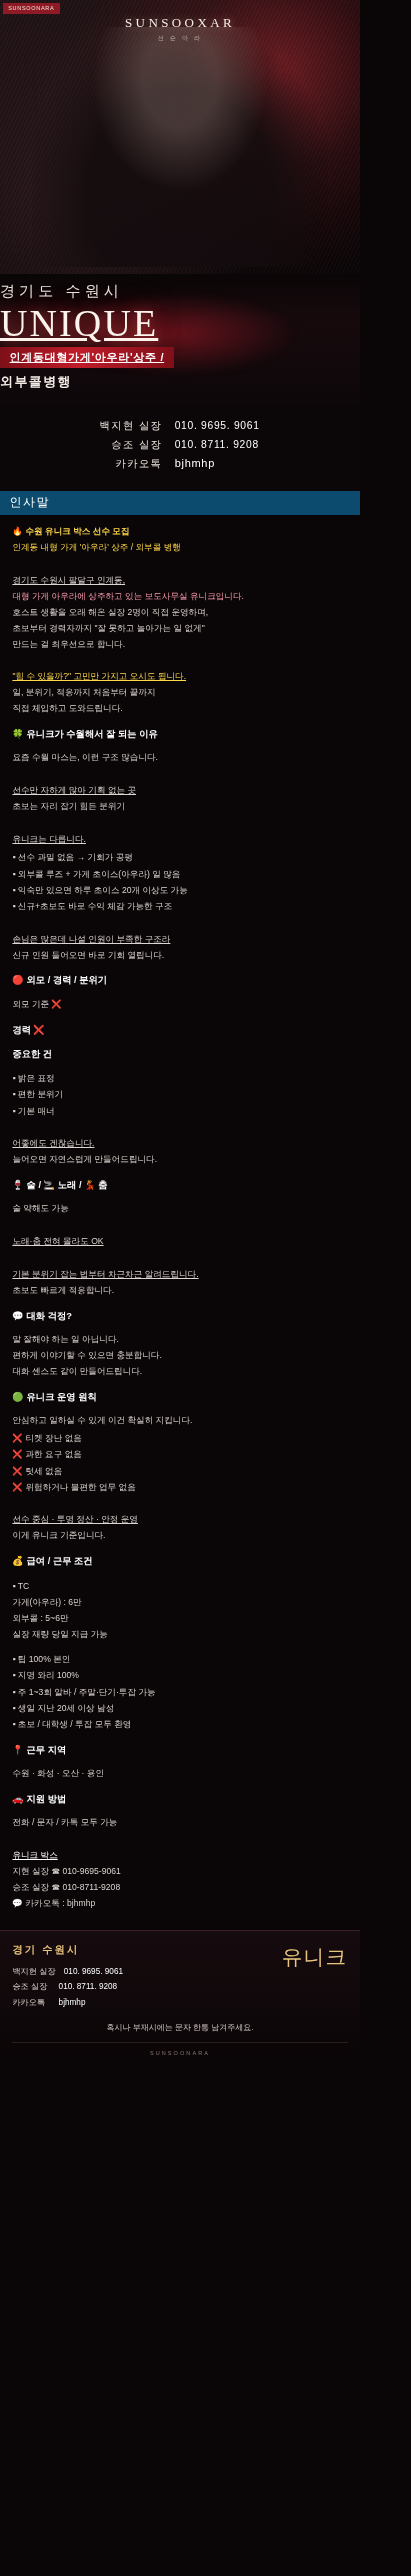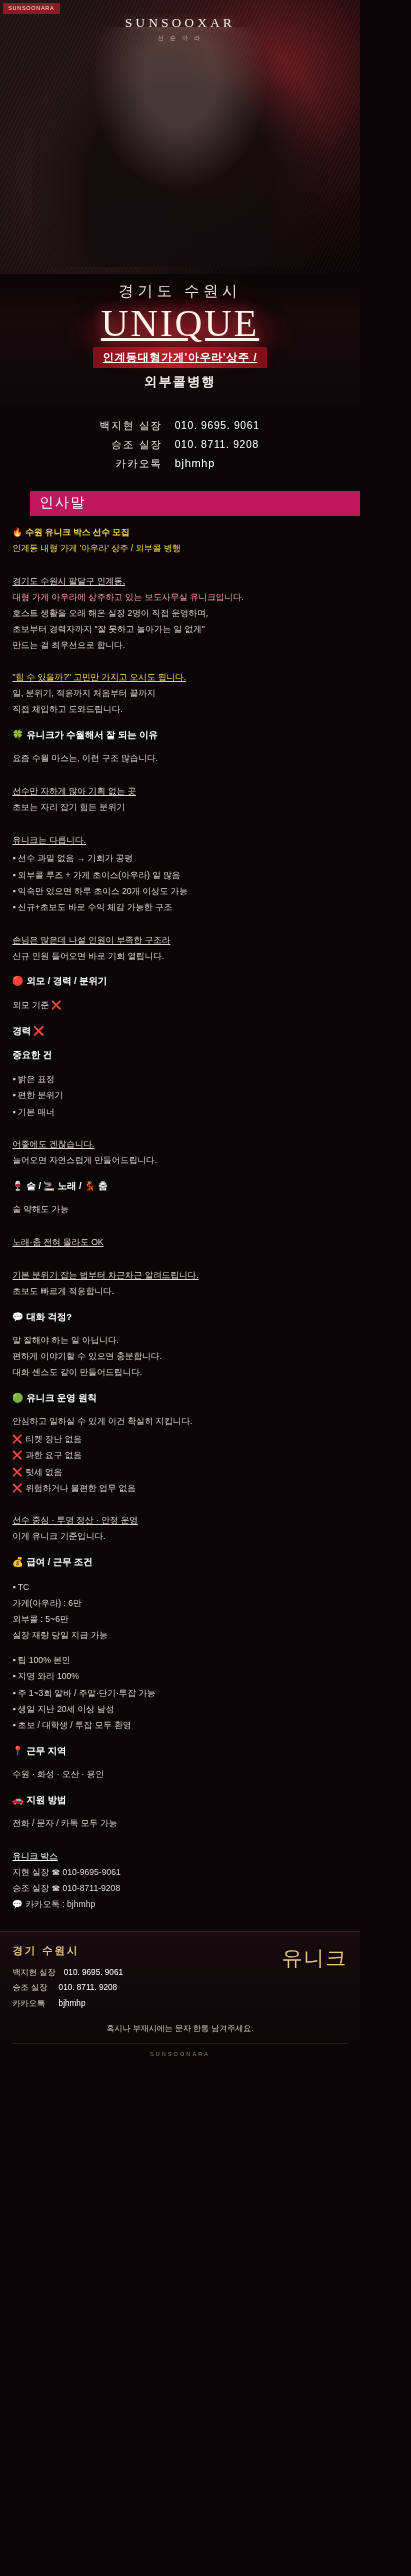--- a/index.html
+++ b/index.html
@@ -54,21 +54,20 @@
     text-shadow:0 0 8.2px rgba(255,220,200,.5);
   }
   .hero-logo .sub{
     margin-top:2.7px; font-size:6.2px; letter-spacing:2.1px; color:#b9a79d;
   }
 
   
   .title-wrap{
     position:relative;
     padding:8.2px 0 12.4px;
-    text-align:center;
     background:linear-gradient(180deg,#0a0506 0%, #170a0d 35%, #0d0709 100%);
   }
   .title-wrap:before{
     content:"";
     position:absolute; left:50%; top:19px; transform:translateX(-50%);
     width:233px; height:82px;
     background:radial-gradient(ellipse at center, rgba(200,30,45,.45), rgba(0,0,0,0) 70%);
     filter:blur(4.1px);
   }
   .region-name{
@@ -113,27 +112,26 @@
     gap:12.4px;
     font-size:10.3px;
     margin:4.8px 0;
   }
   .contact-row .role{ color:#f0e8e2; letter-spacing:1.4px; min-width:66px; text-align:right;}
   .contact-row .val{ color:#fff; letter-spacing:0.7px; min-width:89px; text-align:left;}
   .contact-row .val.kakao{ font-size:11px; }
 
   
   .section-tag{
-    background:#be185d;
+    background:#0c4a6e;
     color:#fff;
-    font-size:14px;
+    font-size:12px;
     padding:3.4px 9.6px;
     display:block;
     letter-spacing:1.4px;
-    margin-left:30px;
   }
   .body-wrap{
     background:#0a0607;
     padding:9.6px 12.4px 18px;
   }
   .ln{
     font-size:8.6px;
     line-height:1.85;
     color:#ddd5d1;
     margin:0;

